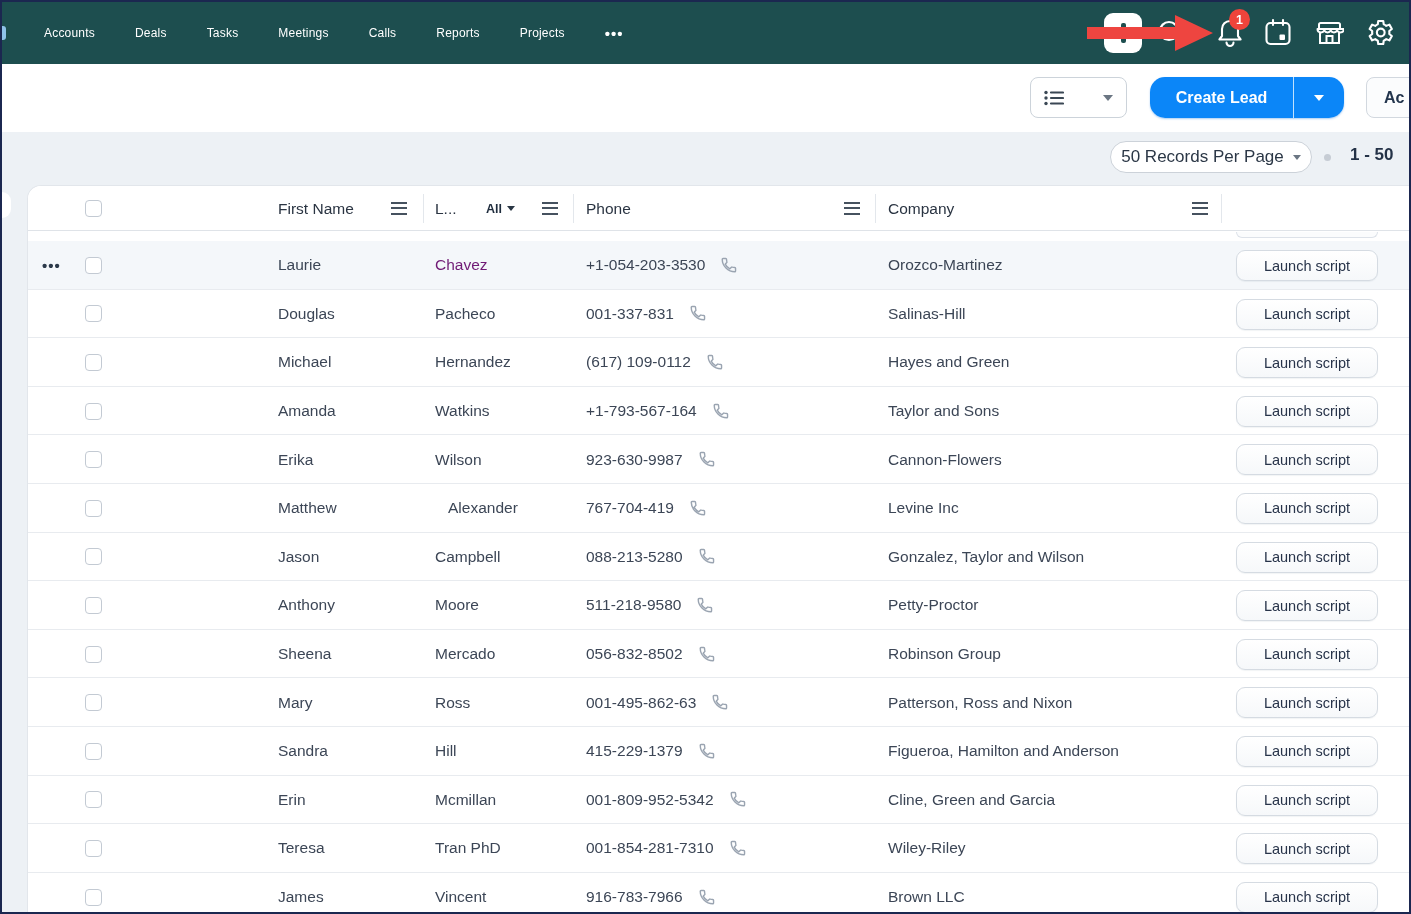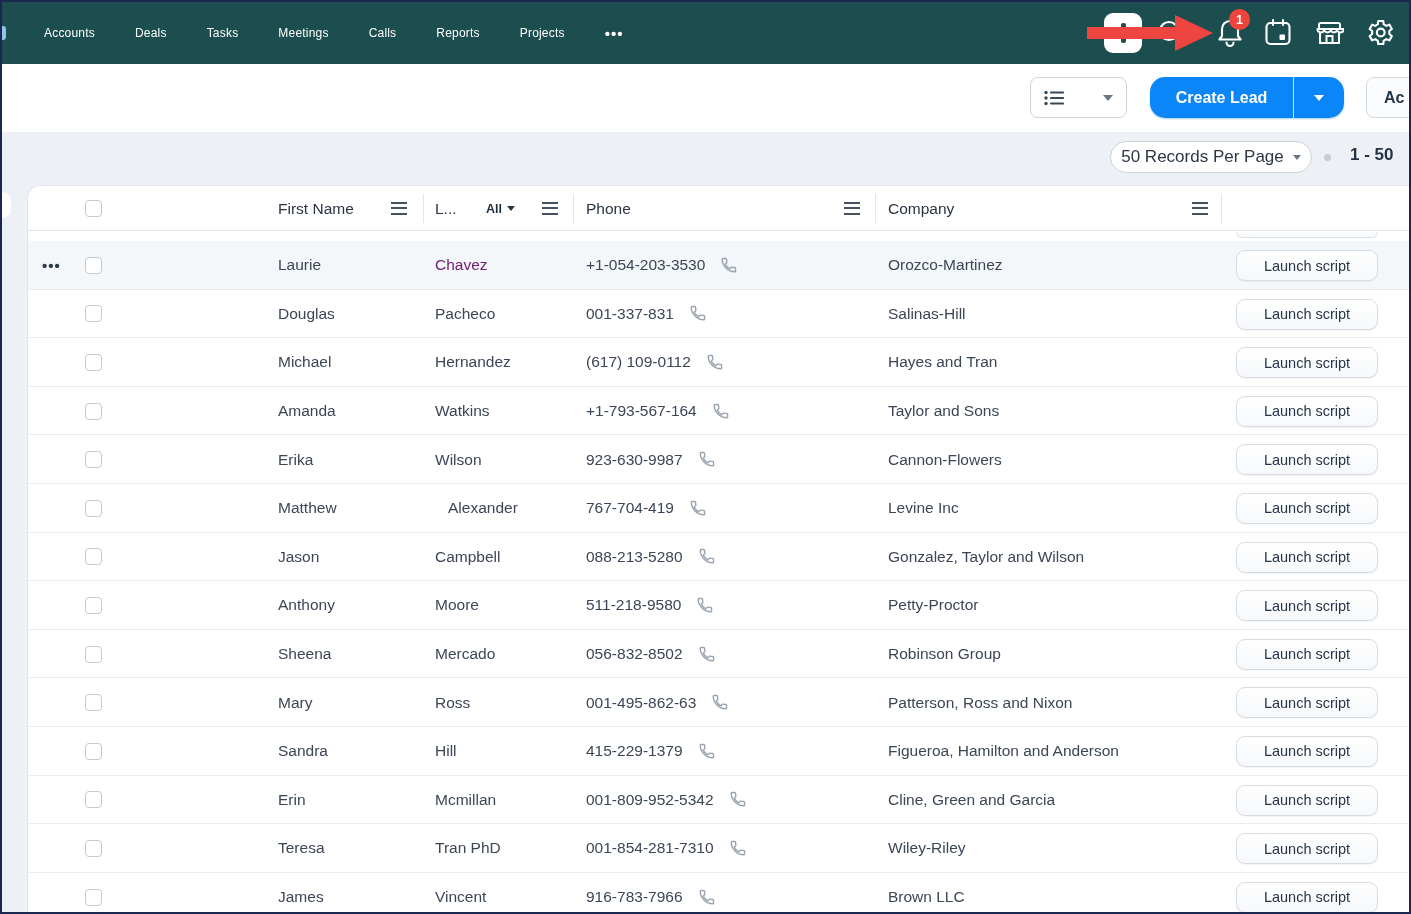--- a/index.html
+++ b/index.html
@@ -275,21 +275,21 @@
     <div class="cell link-cell" style="left:407px;">
       <span class="val">Hernandez</span>
     </div>
     <div class="cell" style="left:558px;">
       <span class="val">(617) 109-0112</span>
       <svg class="phone-icon" width="19" height="19" viewBox="0 0 24 24">
         <path d="M7.8 10.3c1.3 2.6 3.3 4.6 5.9 5.9l2-2c.3-.3.7-.4 1-.2 1 .3 2.1.5 3.2.5.6 0 1 .5 1 1v3.4c0 .6-.4 1-1 1C11.4 19.9 4.1 12.6 4.1 4.1c0-.6.5-1 1-1h3.4c.6 0 1 .4 1 1 0 1.1.2 2.2.5 3.2.1.3 0 .7-.2 1l-2 2z" fill="none" stroke="#9aa4b1" stroke-width="1.8" stroke-linejoin="round"></path>
       </svg>
     </div>
     <div class="cell" style="left:860px;">
-      <span class="val">Hayes and Tran</span>
+      <span class="val">Hayes and Green</span>
     </div>
     <div class="launch-btn">Launch script</div>
   </div>
 
   <div class="row">
 
     <div class="cell" style="left:57px;">
             <span class="checkbox"></span>
           </div>
     <div class="cell" style="left:250px;">

